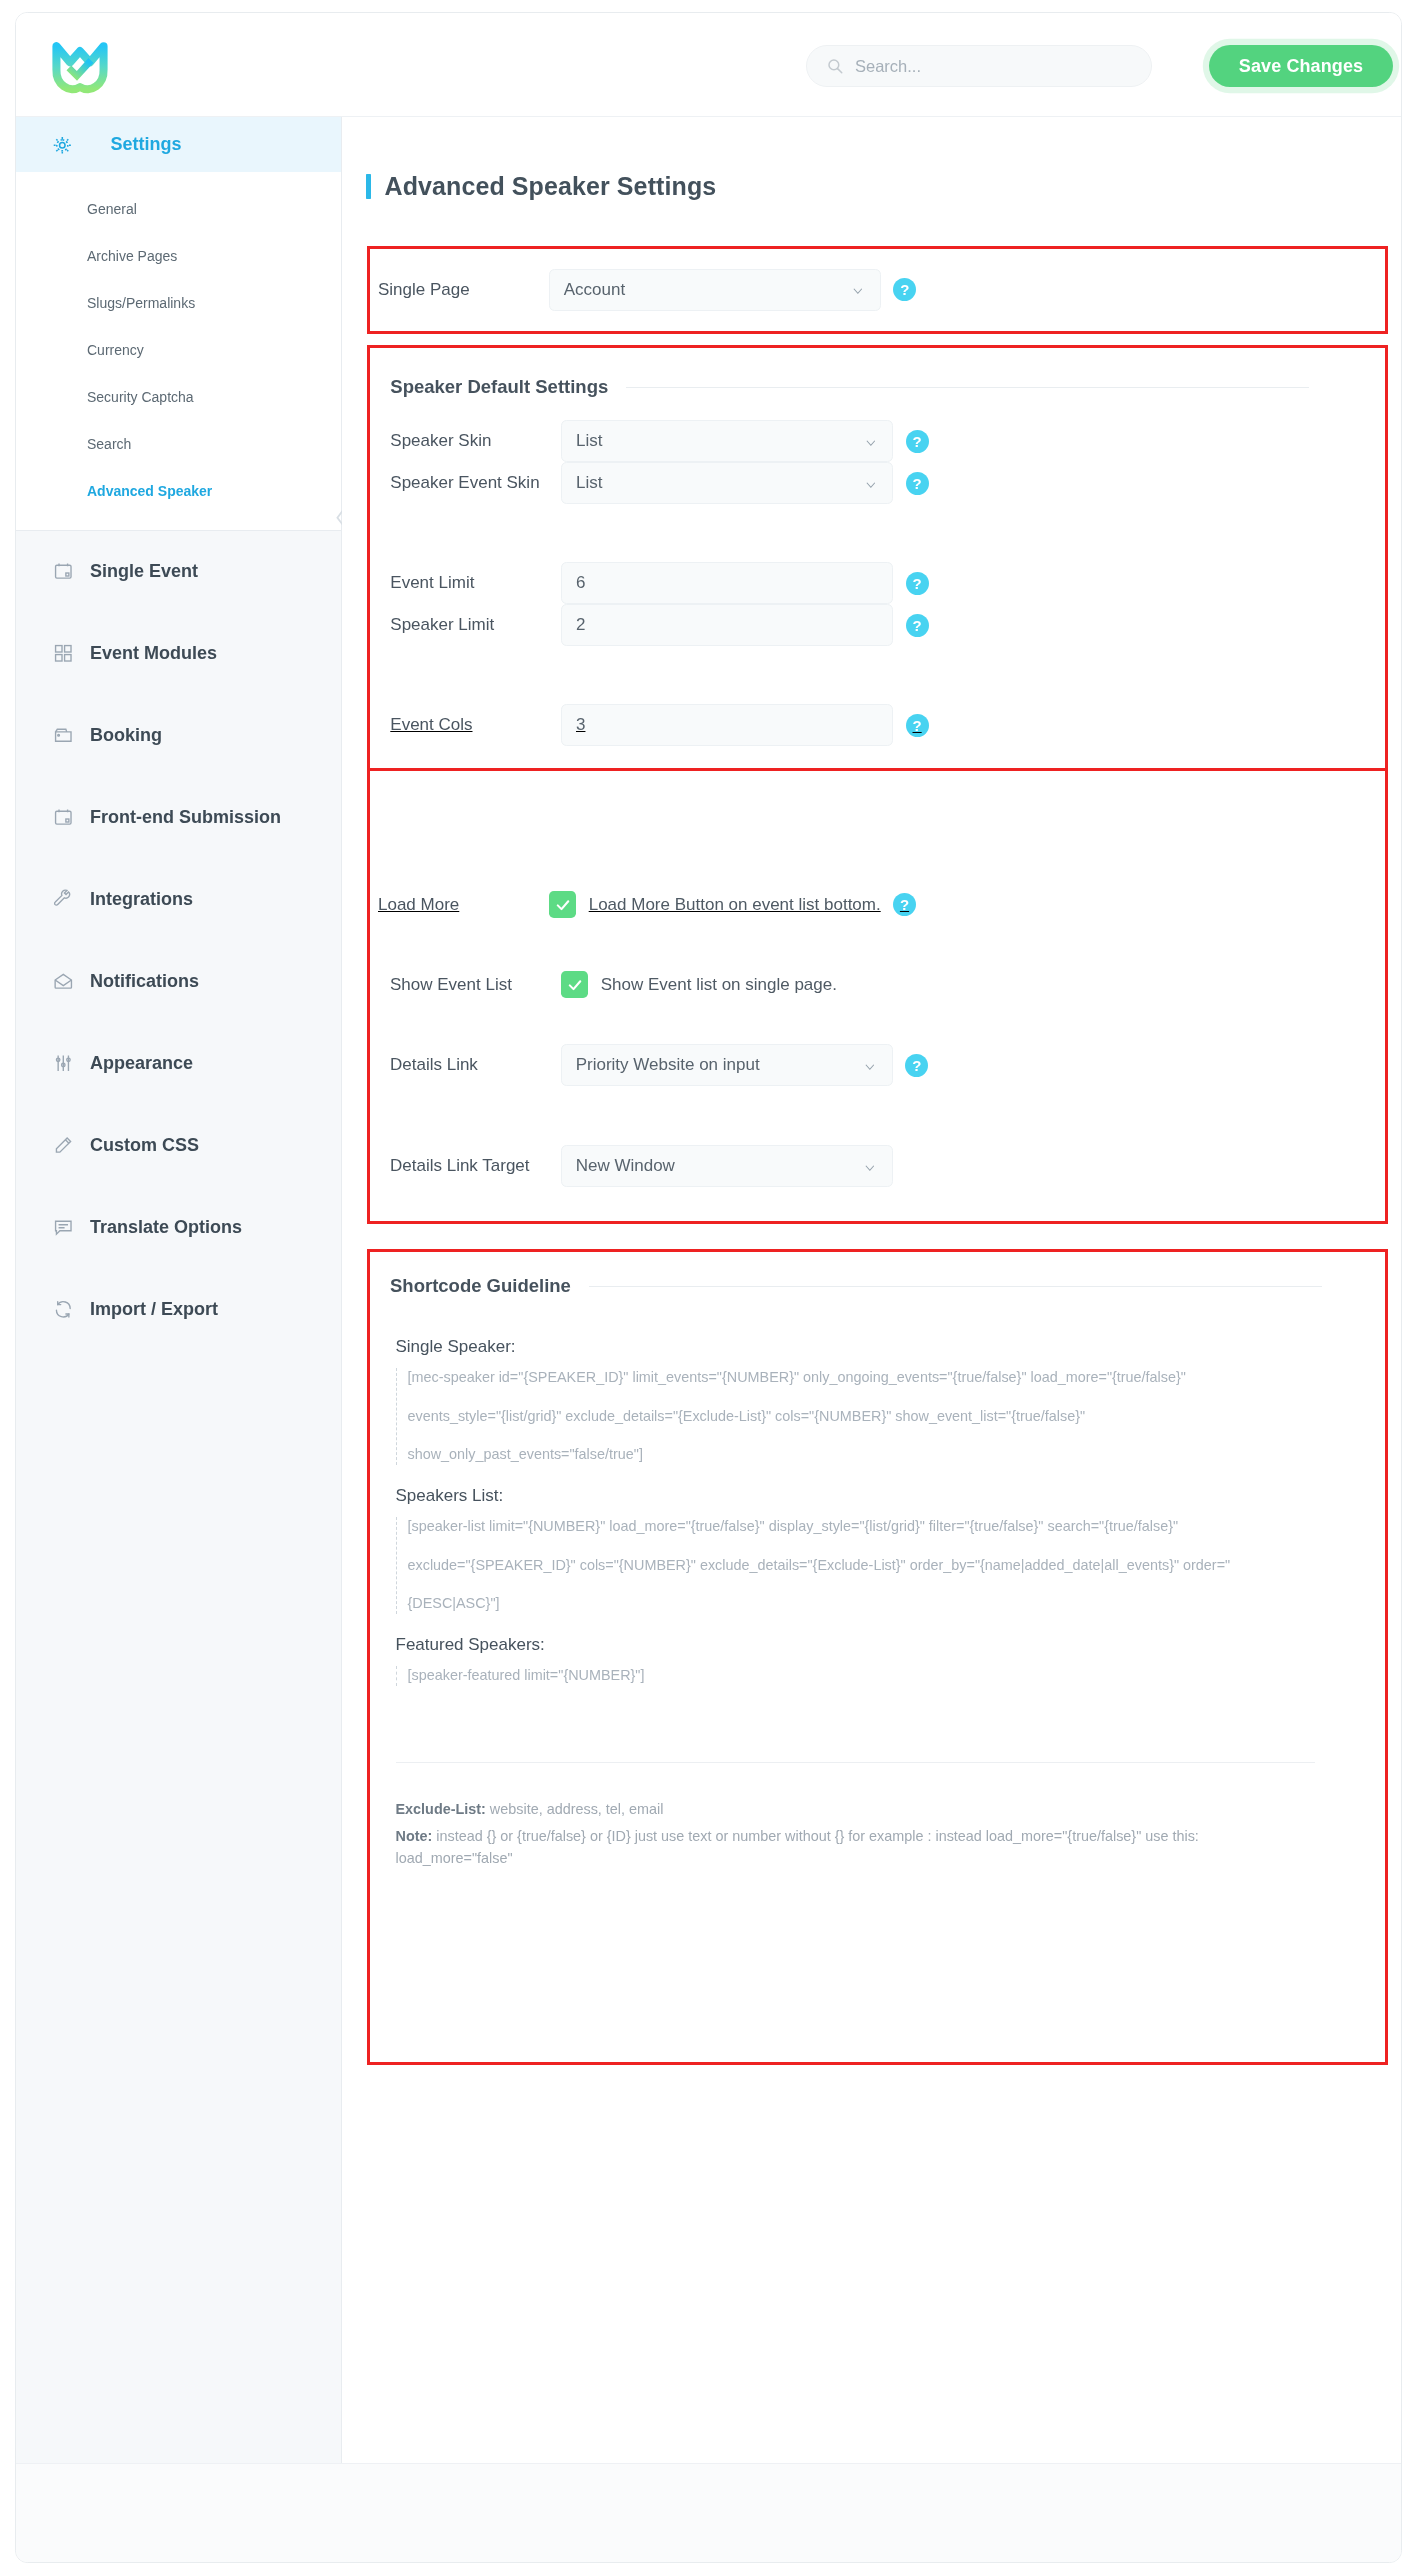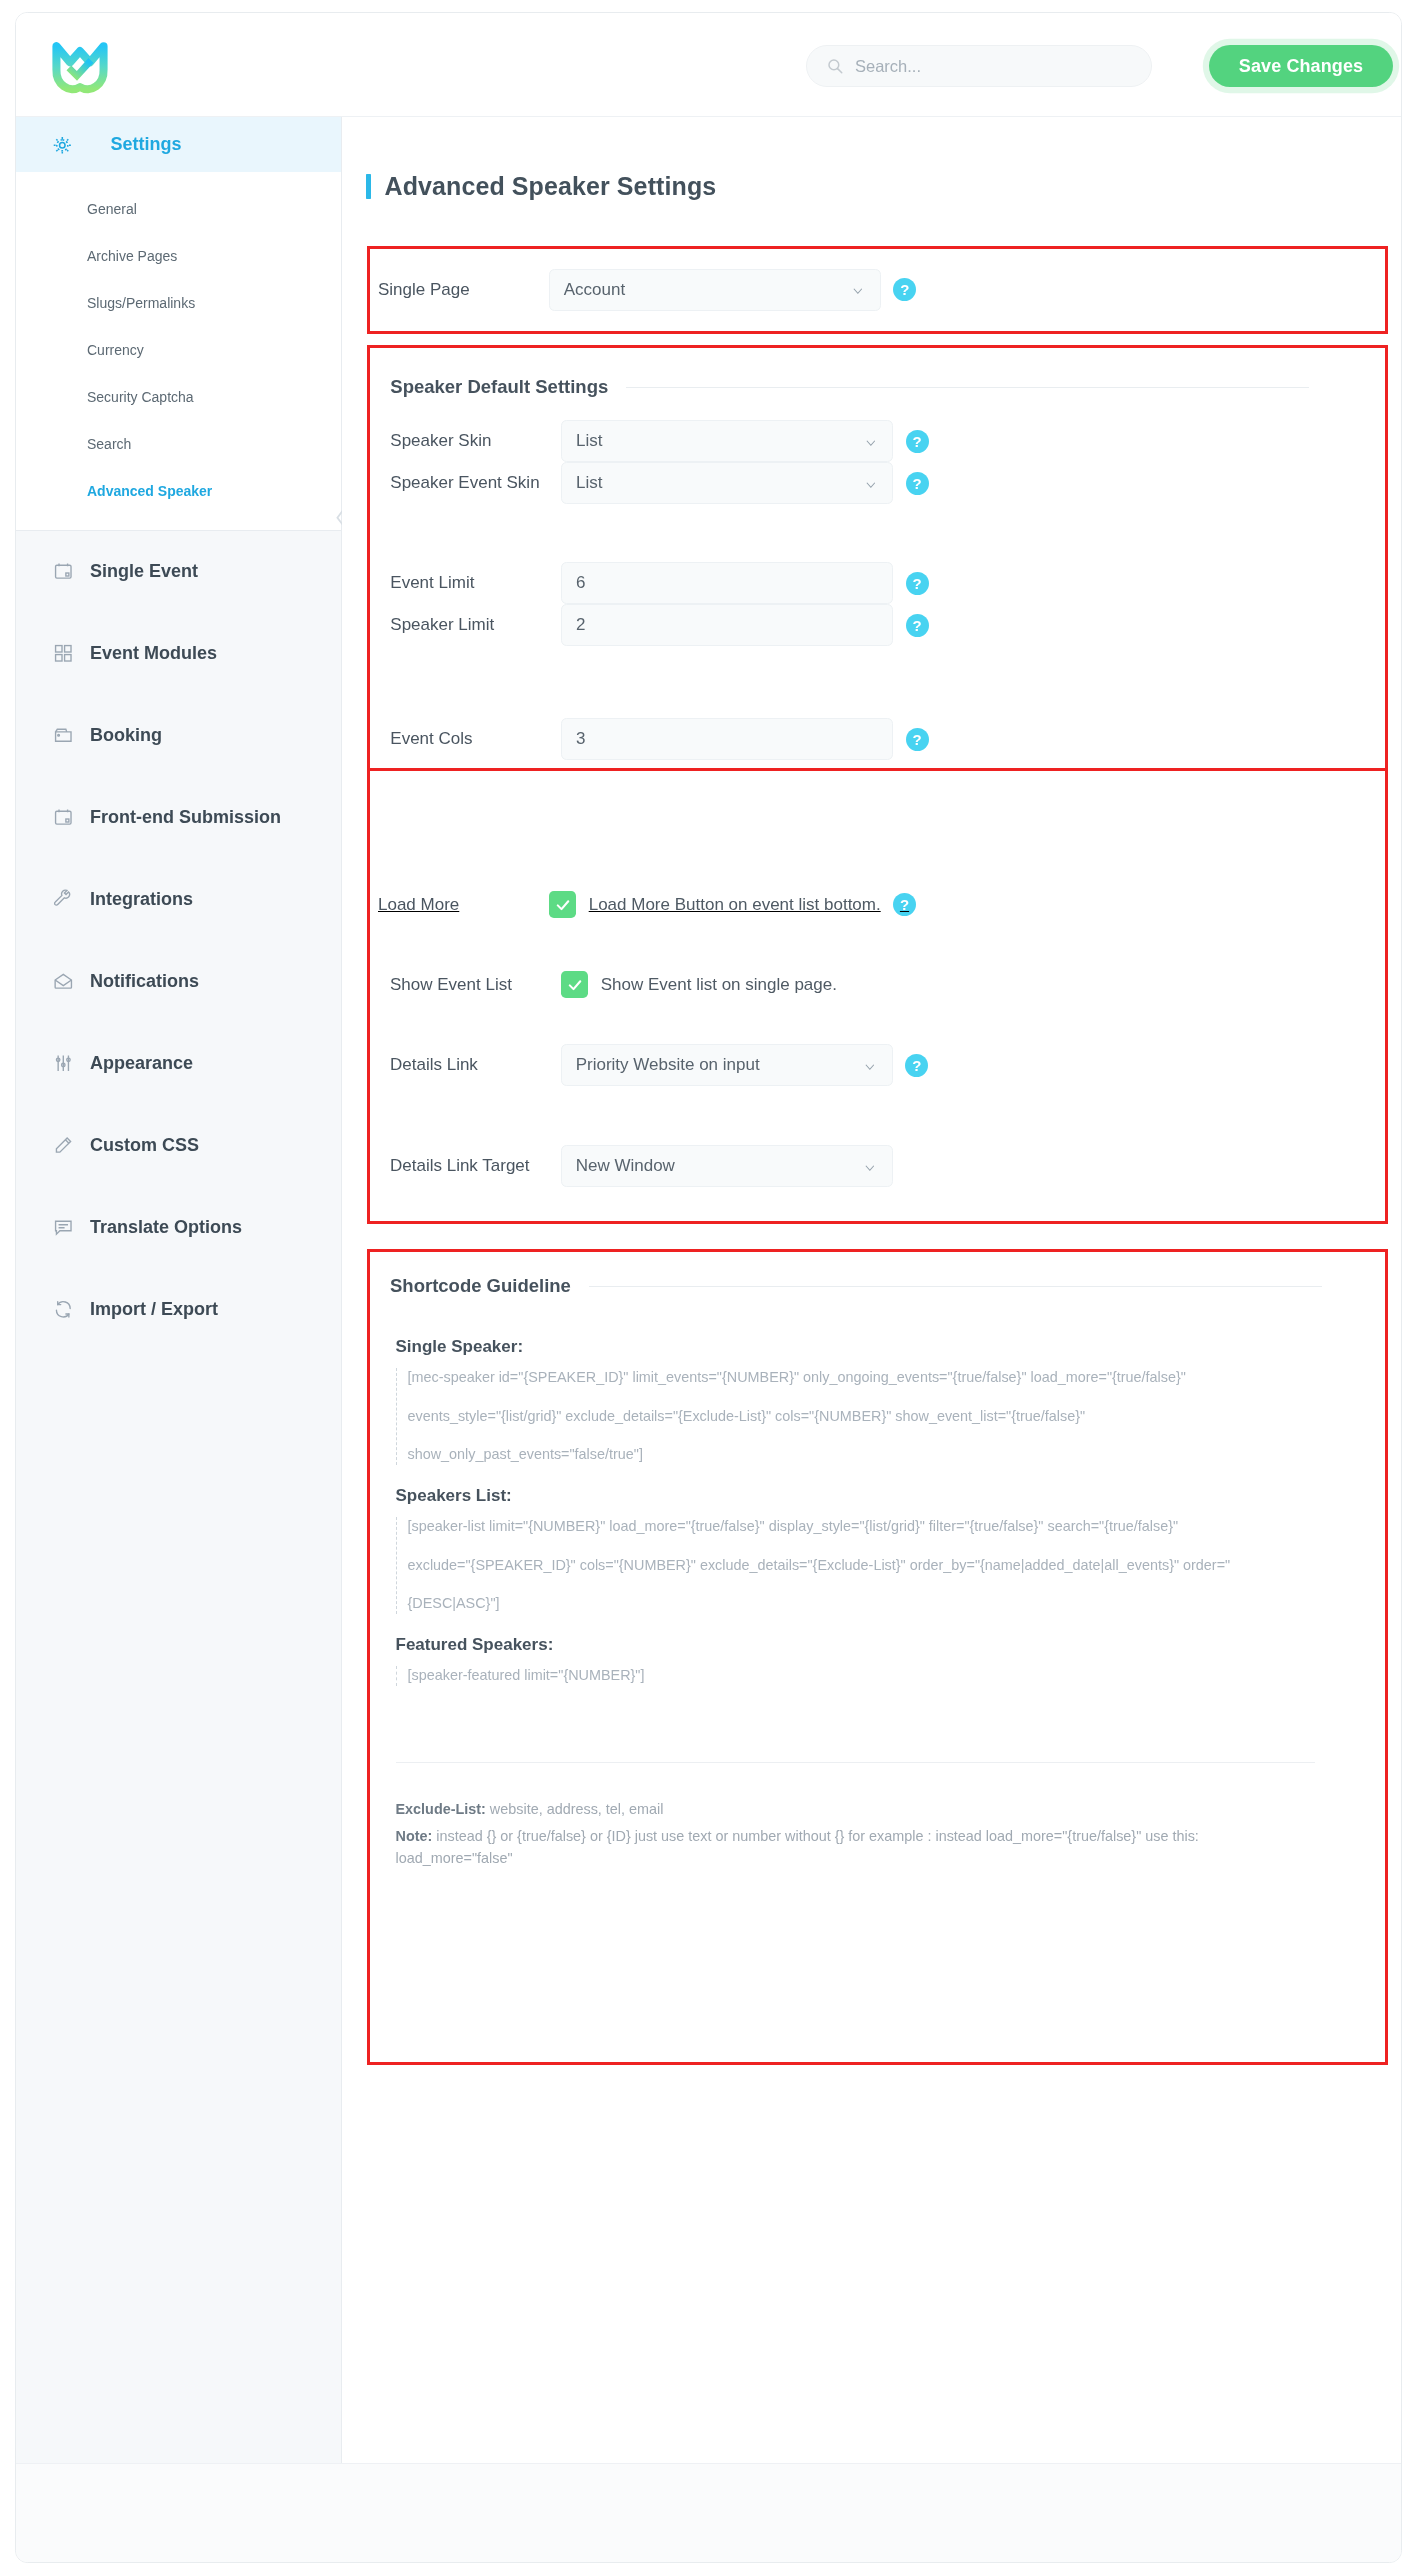--- a/index.html
+++ b/index.html
@@ -244,21 +244,21 @@
   }
   .sec-head .line {
     flex: 1;
     height: 0.7px;
     background: #e9edf0;
     margin-left: 18px;
   }
 
   .sc-label {
     font-size: 17px;
-    font-weight: bold;
+    font-weight: normal;
     color: #46525d;
   }
   .code-block {
     border-left: 0.7px dashed #cfd6dc;
     padding-left: 11px;
     margin-top: 11px;
   }
   .code-line {
     font-size: 14.4px;
     color: #a9b2bb;
@@ -549,21 +549,21 @@
       </div>
 
       <div class="row" style="position:absolute; left:12.3px; top:254px; width:919px; height:42px;">
         <div class="row-label">Speaker Limit</div>
         <div class="field">
           <span>2</span>
         </div>
         <div class="help">?</div>
       </div>
 
-      <div class="row" style="position:absolute; left:12.3px; top:368px; width:919px; height:42px;">
+      <div class="row" style="position:absolute; left:12.3px; top:354px; width:919px; height:42px;text-decoration:underline;">
         <div class="row-label">Event Cols</div>
         <div class="field">
           <span>3</span>
         </div>
         <div class="help">?</div>
       </div>
 
     </div>
 
     <div class="row" style="position:absolute; left:36px; top:767px; width:919px; height:33px;text-decoration:underline;">

